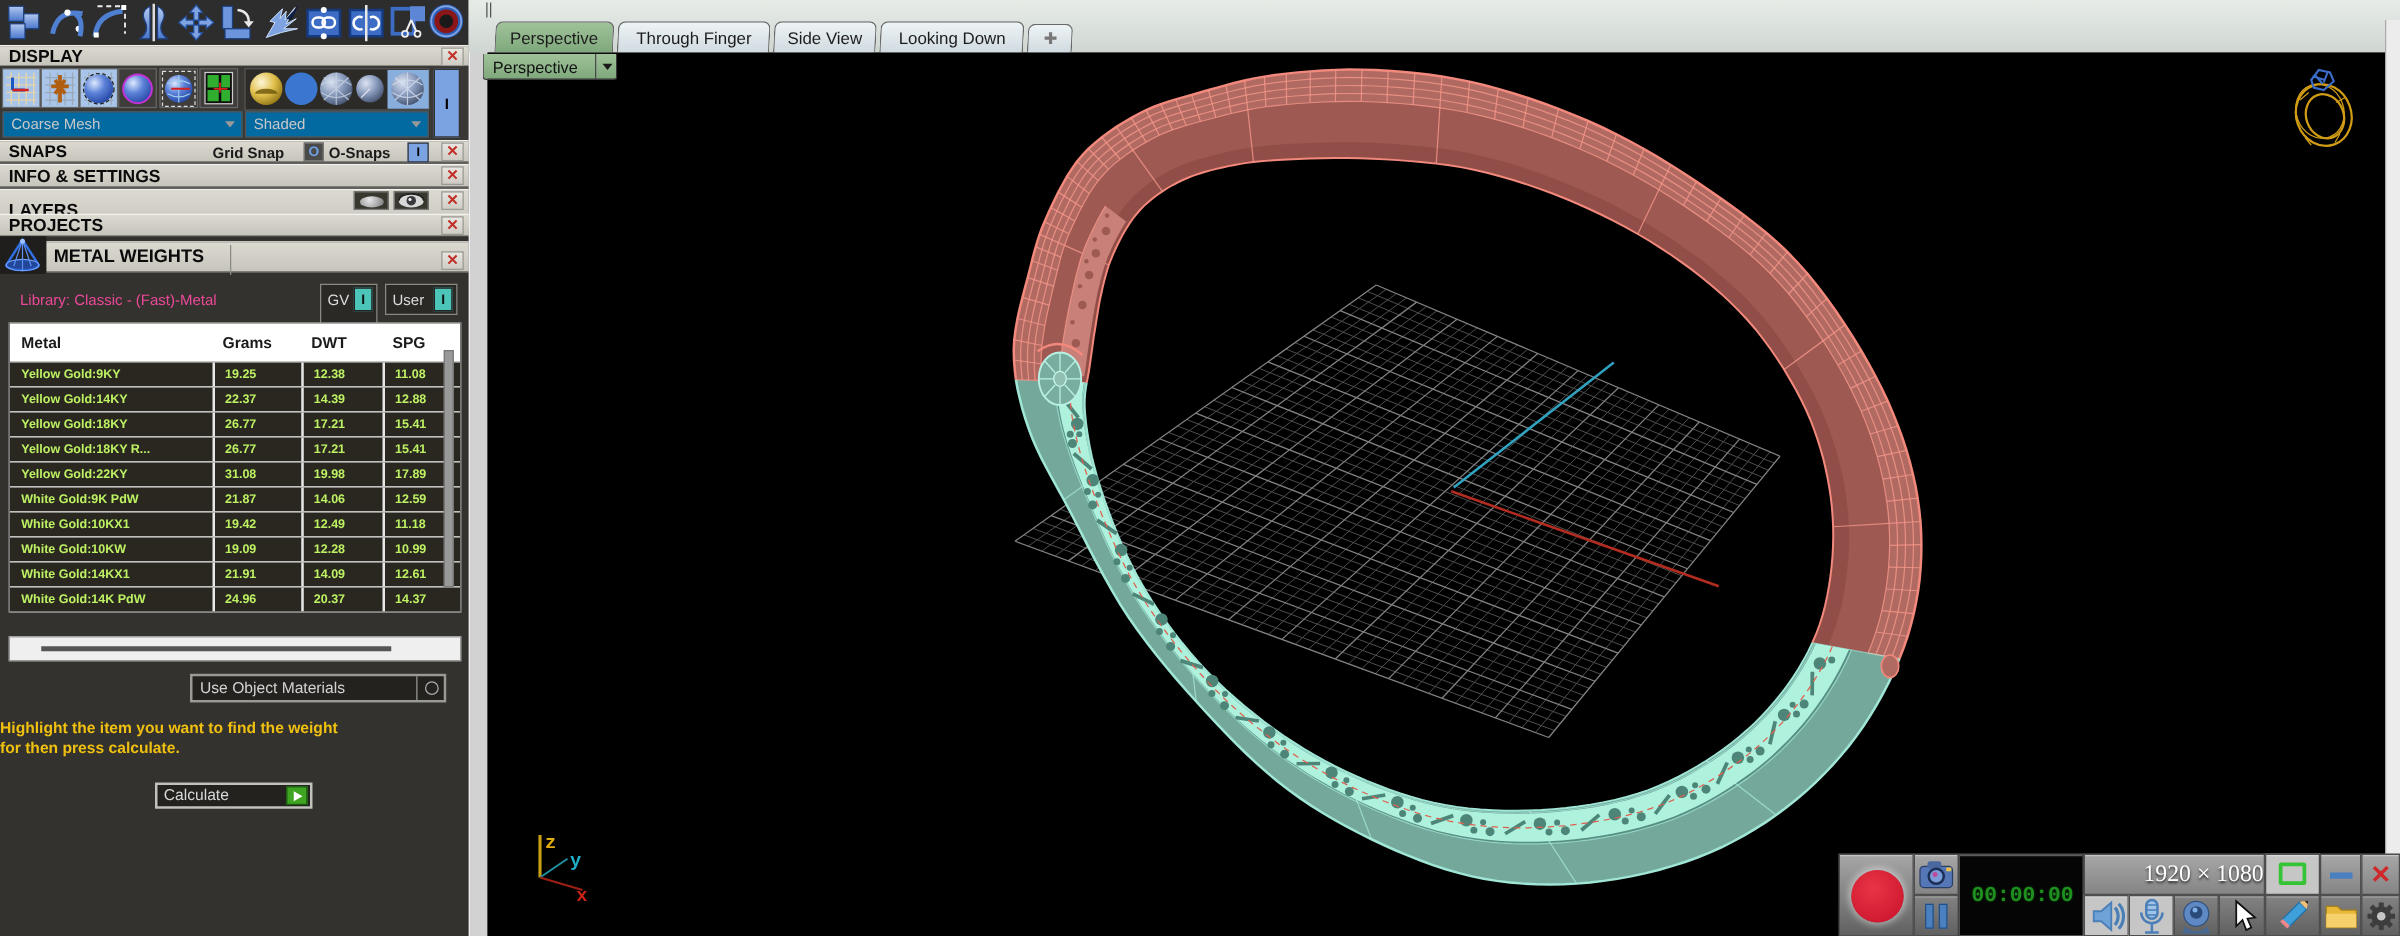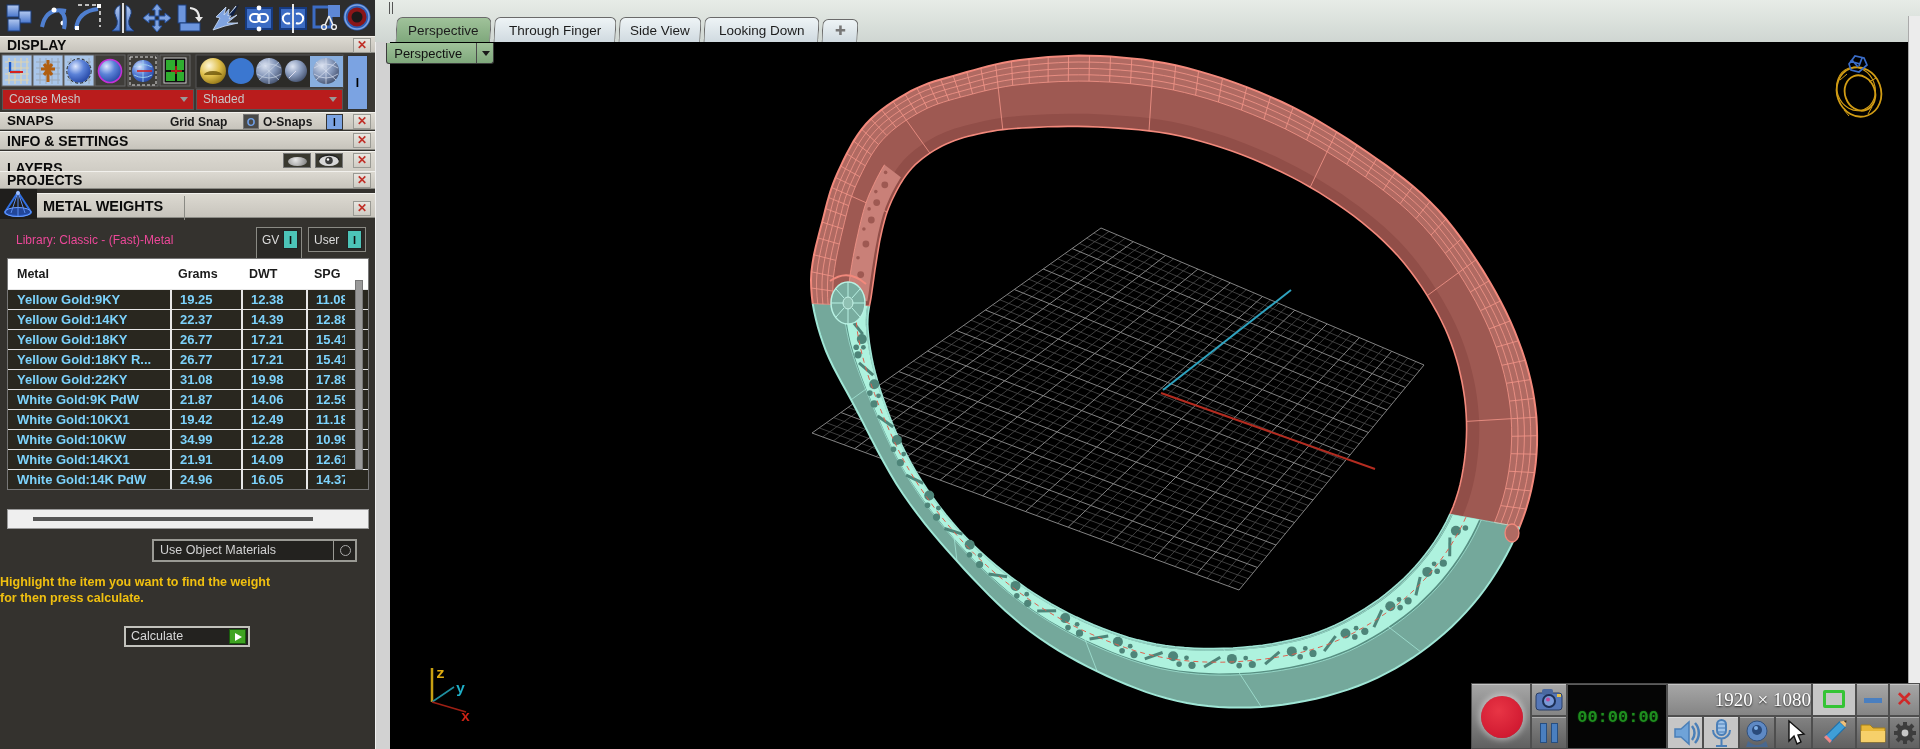--- a/index.html
+++ b/index.html
@@ -4,26 +4,26 @@
 html,body{width:1920px;height:749px;overflow:hidden;background:#000;font-family:"Liberation Sans",sans-serif}
 #page{position:relative;width:1920px;height:749px}
 
 #left{position:absolute;left:0;top:0;width:375px;height:749px;background:#34322e}
 #toolbar{position:absolute;left:0;top:0;width:375px;height:35px;background:#2d2d2d}
 .hdr{position:absolute;left:0;width:375px;background:linear-gradient(#dcd9d1,#c7c4bc);border-top:1px solid #f2f1ed;border-bottom:1px solid #8b8b85;color:#0a0a0a;font-weight:bold;font-size:14px}
 .hdr .t{position:absolute;left:7px;top:50%;transform:translateY(-52%)}
 .xbtn{position:absolute;width:18px;height:15px;background:linear-gradient(#e8e6e0,#cfccc4);border:1px solid #9a9a94;color:#c03028;font-weight:bold;text-align:center;line-height:13px;font-size:12px}
 .lbl{position:absolute;font-size:12px;color:#1a1a1a}
 #dispbody{position:absolute;left:0;top:53px;width:375px;height:59px;background:#3a3834}
-.ddrop{position:absolute;top:36px;height:21px;background:#b91c1c;border:1px solid #555;color:#c8c8c8;font-size:12px;line-height:19px;padding-left:6px}
+.ddrop{position:absolute;top:36px;height:21px;background:#0369a1;border:1px solid #555;color:#c8c8c8;font-size:12px;line-height:19px;padding-left:6px}
 .chev{position:absolute;right:5px;top:7px;width:0;height:0;border-left:4px solid transparent;border-right:4px solid transparent;border-top:5px solid #999}
 
 #mtable{position:absolute;left:7px;top:258px;width:362px;background:#f2f2f2;border:1px solid #777}
 .mhead{display:flex;background:#fff;color:#1b1b1b;font-weight:bold;font-size:12.5px;height:30px;align-items:center}
-.mrow{display:flex;background:#29271f;color:#7dd3fc;font-size:13px;font-weight:bold;height:20px;align-items:center;border-top:1px solid #e8e8e8}
+.mrow{display:flex;background:#29271f;color:#bef264;font-size:10px;font-weight:bold;height:20px;align-items:center;border-top:1px solid #e8e8e8}
 .c1{width:162px;padding-left:9px;white-space:nowrap;overflow:hidden}
 .c2{width:71px;padding-left:8px;border-left:2px solid #e8e8e8;align-self:stretch;display:flex;align-items:center}
 .c3{width:65px;padding-left:8px;border-left:2px solid #e8e8e8;align-self:stretch;display:flex;align-items:center}
 .c4{width:39px;padding-left:8px;border-left:2px solid #e8e8e8;align-self:stretch;display:flex;align-items:center;white-space:nowrap;overflow:hidden}
 
 #vhead{position:absolute;left:375px;top:0;width:1545px;height:42px;background:linear-gradient(#e7ece7,#cfd6d2)}
 .tab{position:absolute;top:17px;height:25px;border:1px solid #6a6a6a;border-bottom:none;border-radius:6px 6px 0 0;font-size:13.5px;color:#1c1c1c;text-align:center;background:linear-gradient(#eef4f6,#d0dae0);transform:skewX(-3deg)}
 .tab span{display:inline-block;transform:skewX(3deg);line-height:25px}
 .tabact{background:linear-gradient(#a0c29a,#7fa87c);font-weight:normal}
 #persp{position:absolute;left:386px;top:43px;width:108px;height:21px;background:linear-gradient(#a0c29a,#7fa87c);border:1px solid #3c3c3c;border-top:none;color:#111;font-size:13px;line-height:21px;border-radius:0 0 3px 3px}
@@ -287,34 +287,34 @@
           <span class="c4">12.59</span>
         </div>
         <div class="mrow">
           <span class="c1">White Gold:10KX1</span>
           <span class="c2">19.42</span>
           <span class="c3">12.49</span>
           <span class="c4">11.18</span>
         </div>
         <div class="mrow">
           <span class="c1">White Gold:10KW</span>
-          <span class="c2">34.99</span>
+          <span class="c2">19.09</span>
           <span class="c3">12.28</span>
           <span class="c4">10.99</span>
         </div>
         <div class="mrow">
           <span class="c1">White Gold:14KX1</span>
           <span class="c2">21.91</span>
           <span class="c3">14.09</span>
           <span class="c4">12.61</span>
         </div>
         <div class="mrow">
           <span class="c1">White Gold:14K PdW</span>
           <span class="c2">24.96</span>
-          <span class="c3">16.05</span>
+          <span class="c3">20.37</span>
           <span class="c4">14.37</span>
         </div>
       </div>
       <div style="position:absolute;left:355px;top:280px;width:8px;height:190px;background:#999;border:1px solid #777"></div>
       <div style="position:absolute;left:7px;top:509px;width:362px;height:20px;background:#efefef;border:1px solid #999"></div>
       <div style="position:absolute;left:33px;top:517px;width:280px;height:4px;background:#555"></div>
       <div style="position:absolute;left:152px;top:539px;width:205px;height:23px;background:#23221f;border:2px solid #9a9a94;color:#d2d2d2;font-size:12.5px;line-height:19px;padding-left:6px">Use Object Materials<span style="position:absolute;right:4px;top:4px;width:11px;height:11px;border:1.5px solid #aaa;border-radius:50%"></span><span style="position:absolute;right:21px;top:0px;width:1px;height:19px;background:#9a9a94"></span></div>
       <div style="position:absolute;left:0;top:574px;width:375px;text-align:left;color:#f0c010;font-weight:bold;font-size:12.5px;line-height:16px">Highlight the item you want to find the weight<br>for then press calculate.</div>
       <div style="position:absolute;left:124px;top:626px;width:126px;height:21px;background:#23221f;border:2px solid #c2c2bc;color:#d8d8d8;font-size:12.5px;line-height:17px;padding-left:5px">Calculate<span style="position:absolute;right:2px;top:1px;width:17px;height:15px;background:#3fa422;border:1px solid #1a5c0e">
           <span style="position:absolute;left:5px;top:3px;width:0;height:0;border-top:4.5px solid transparent;border-bottom:4.5px solid transparent;border-left:7px solid #fff"></span>

